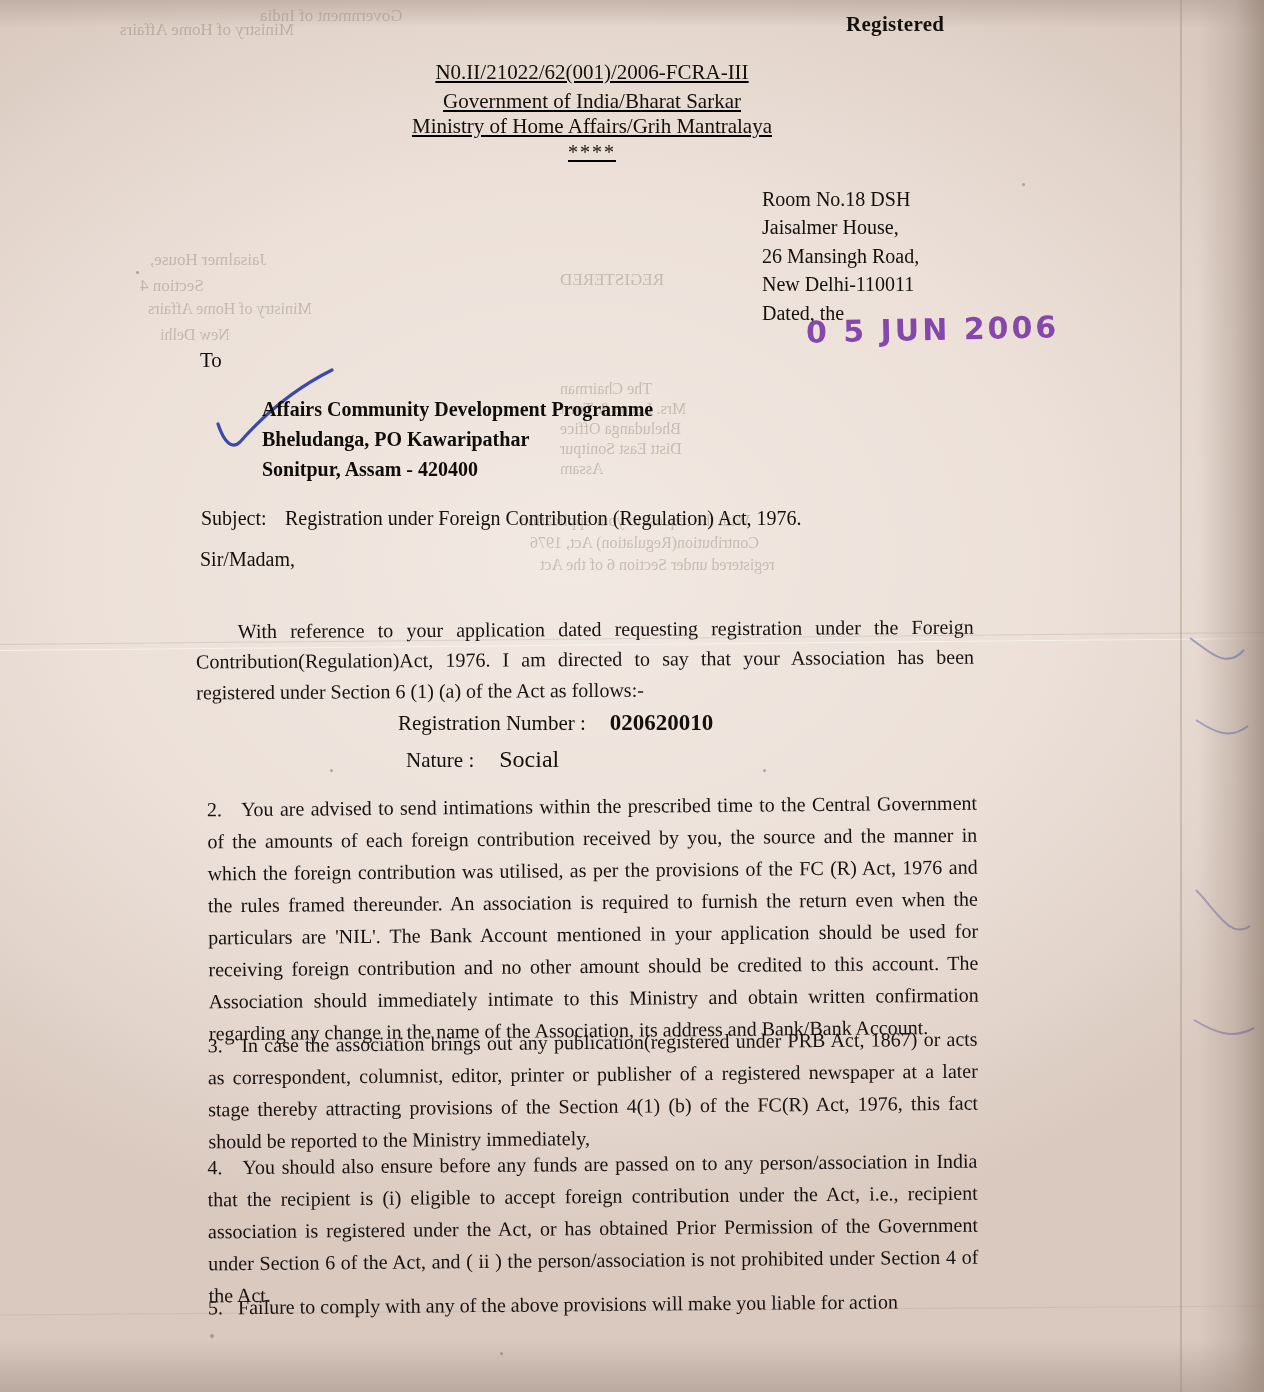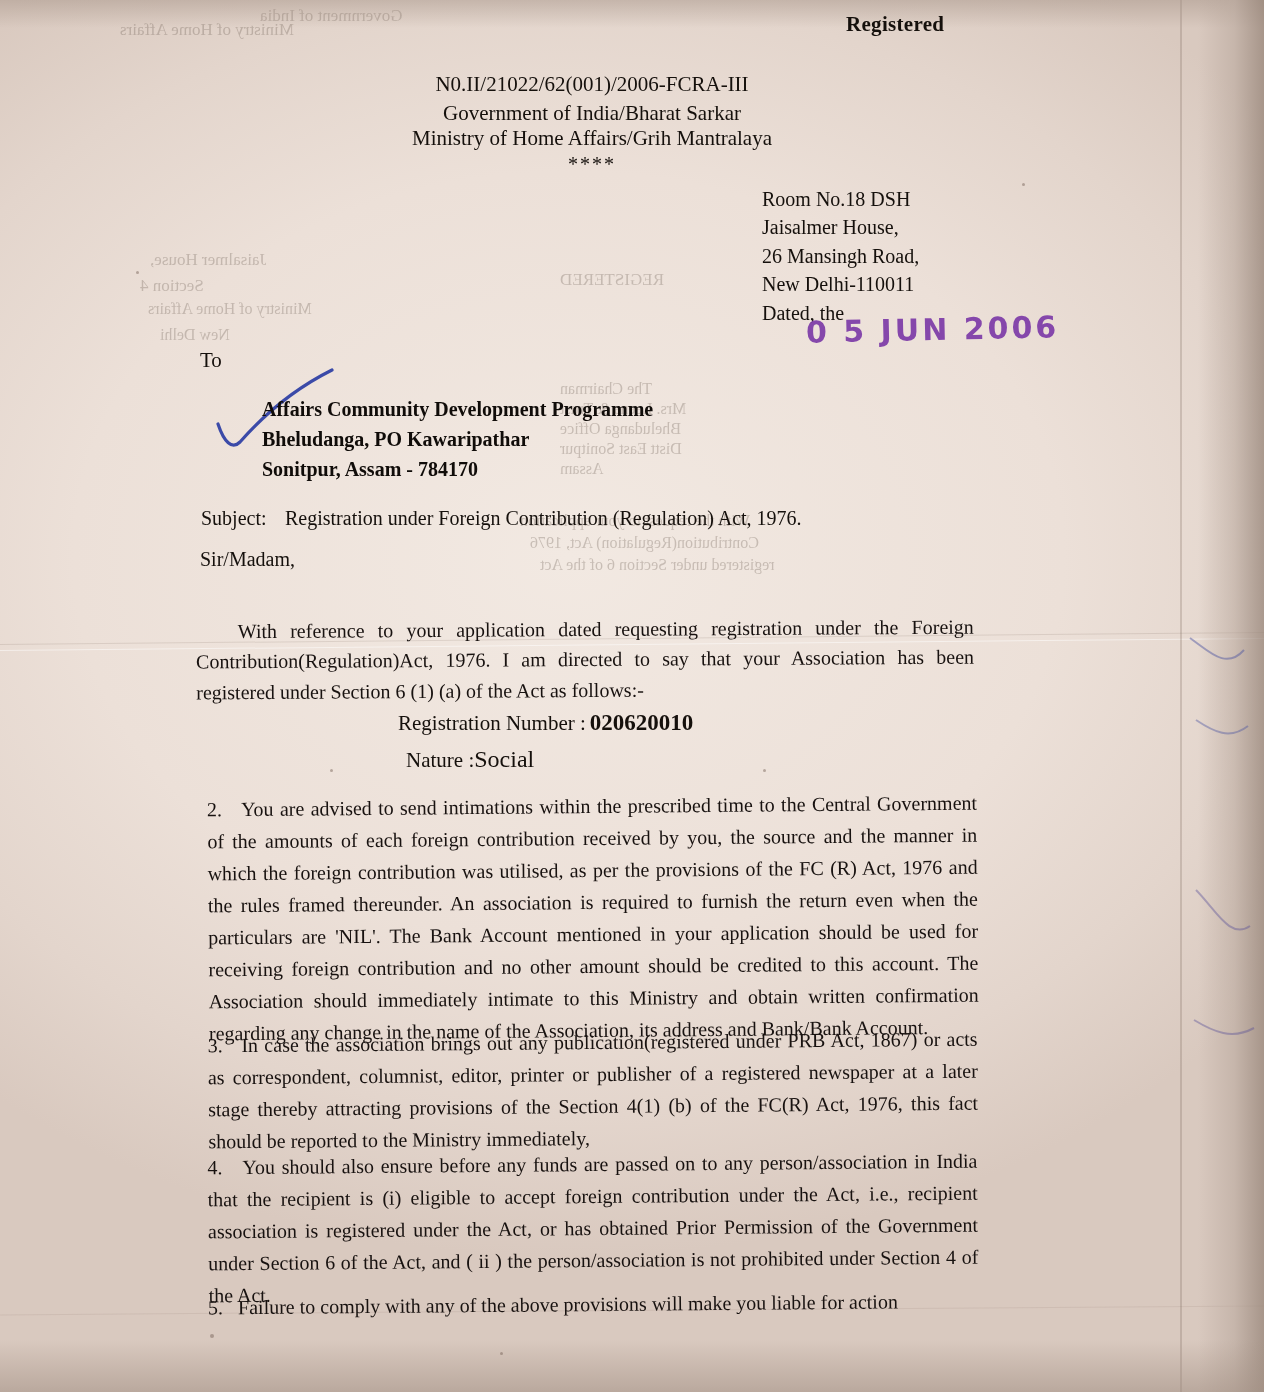--- a/index.html
+++ b/index.html
@@ -135,21 +135,21 @@
 
   <div class="speck" style="left:136px; top:271px; width:3px; height:3px;"></div>
   <div class="speck" style="left:1022px; top:183px; width:3px; height:3px;"></div>
   <div class="speck" style="left:330px; top:769px; width:3px; height:3px;"></div>
   <div class="speck" style="left:763px; top:769px; width:3px; height:3px;"></div>
   <div class="speck" style="left:210px; top:1334px; width:4px; height:4px;"></div>
   <div class="speck" style="left:500px; top:1352px; width:3px; height:3px;"></div>
 
   <div class="txt b" style="left:846px; top:12px; font-size:21px; letter-spacing:0.3px;">Registered</div>
 
-  <div class="center-block" style="left:232px; top:72px; width:720px;">
+  <div class="center-block" style="left:232px; top:60px; width:720px;text-decoration:underline;">
     <div style="font-size:21px; color:#15100c;">N0.II/21022/62(001)/2006-FCRA-III</div>
     <div style="font-size:21px; color:#15100c; margin-top:4px;">Government of India/Bharat Sarkar</div>
     <div style="font-size:21px; color:#15100c; margin-top:0;">Ministry of Home Affairs/Grih Mantralaya</div>
     <div style="font-size:20px; color:#15100c; margin-top:2px; letter-spacing:2px;">****</div>
   </div>
 
   <div style="position:absolute; left:762px; top:185px; font-size:20px; line-height:1.42; color:#15100c;">
     <div>Room No.18 DSH</div>
     <div>Jaisalmer House,</div>
     <div>26 Mansingh Road,</div>
@@ -161,36 +161,36 @@
 
   <div class="txt" style="left:200px; top:348px; font-size:21px;">To</div>
 
   <svg class="tick" style="left:214px; top:368px;" width="130" height="90" viewBox="0 0 130 90">
     <path d="M4 56 C 10 74, 18 82, 26 74 C 40 58, 70 26, 118 2" stroke="#3b4aa8" stroke-width="3.2" fill="none" stroke-linecap="round"></path>
   </svg>
 
   <div style="position:absolute; left:262px; top:394px; font-size:20px; font-weight:bold; line-height:1.50; color:#100c09;">
     <div>Affairs Community Development Programme</div>
     <div>Bheludanga, PO Kawaripathar</div>
-    <div>Sonitpur, Assam - 784170</div>
+    <div>Sonitpur, Assam - 420400</div>
   </div>
 
   <div class="txt" style="left:201px; top:507px; font-size:20px;">Subject:</div>
   <div class="txt" style="left:285px; top:507px; font-size:20px;">Registration under Foreign Contribution (Regulation) Act, 1976.</div>
 
   <div class="txt" style="left:200px; top:548px; font-size:20px;">Sir/Madam,</div>
 
   <div class="letter-body" style="left:196px; top:614px; width:778px; font-size:20px; text-indent:42px; transform: rotate(-0.35deg);">With reference to your application dated requesting registration under the Foreign Contribution(Regulation)Act, 1976. I am directed to say that your Association has been registered under Section 6 (1) (a) of the Act as follows:-</div>
 
   <div style="position:absolute; left:398px; top:710px; font-size:21px; color:#15100c;">
-    <div style="display:flex; align-items:baseline; gap:4px;">
+    <div style="display:flex; align-items:baseline; gap:24px;">
       <span>Registration Number :</span>
       <span style="font-weight:bold; font-size:23px;">020620010</span>
     </div>
-    <div style="display:flex; align-items:baseline; gap:0; margin-top:10px; padding-left:8px;">
+    <div style="display:flex; align-items:baseline; gap:25px; margin-top:10px; padding-left:8px;">
       <span>Nature :</span>
       <span style="font-weight:normal; font-size:24px;">Social</span>
     </div>
   </div>
 
   <div style="position:absolute; left:208px; top:790px; width:770px; transform: rotate(-0.5deg);">
     <div style="font-size:20px; line-height:1.60; text-align:justify; color:#181210;">
       <span style="font-weight:normal;">2.</span><span>&nbsp;&nbsp;&nbsp;</span><span>You are advised to send intimations within the prescribed time to the Central Government of the amounts of each foreign contribution received by you, the source and the manner in which the foreign contribution was utilised, as per the provisions of the FC (R) Act, 1976 and the rules framed thereunder. An association is required to furnish the return even when the particulars are 'NIL'. The Bank Account mentioned in your application should be used for receiving foreign contribution and no other amount should be credited to this account. The Association should immediately intimate to this Ministry and obtain written confirmation regarding any change in the name of the Association, its address and Bank/Bank Account.</span>
     </div>
   </div>

